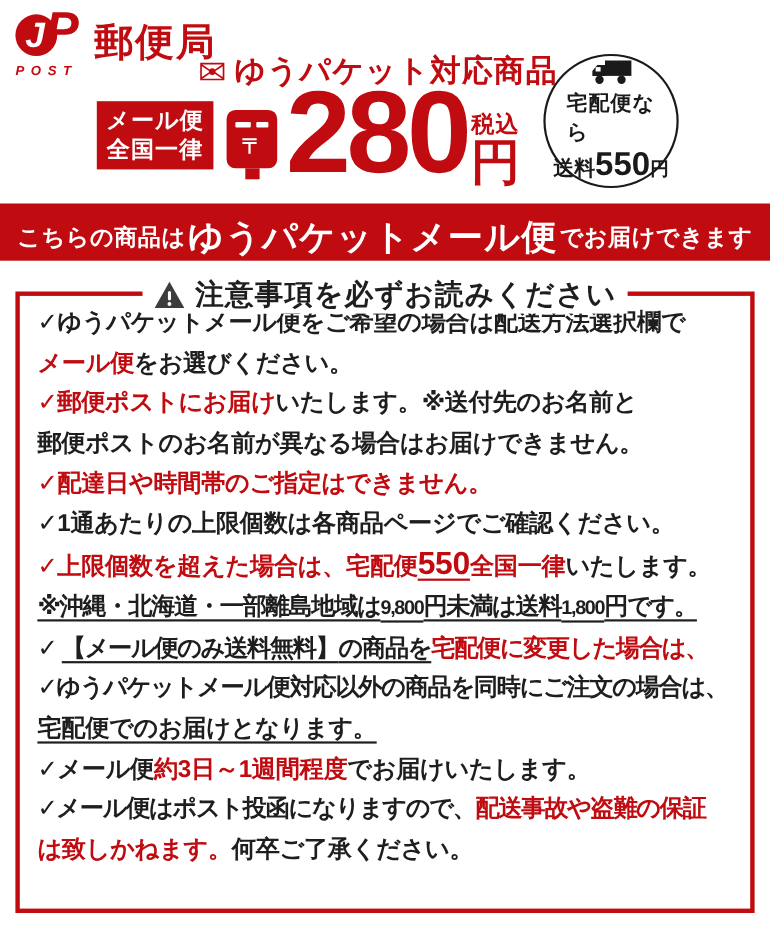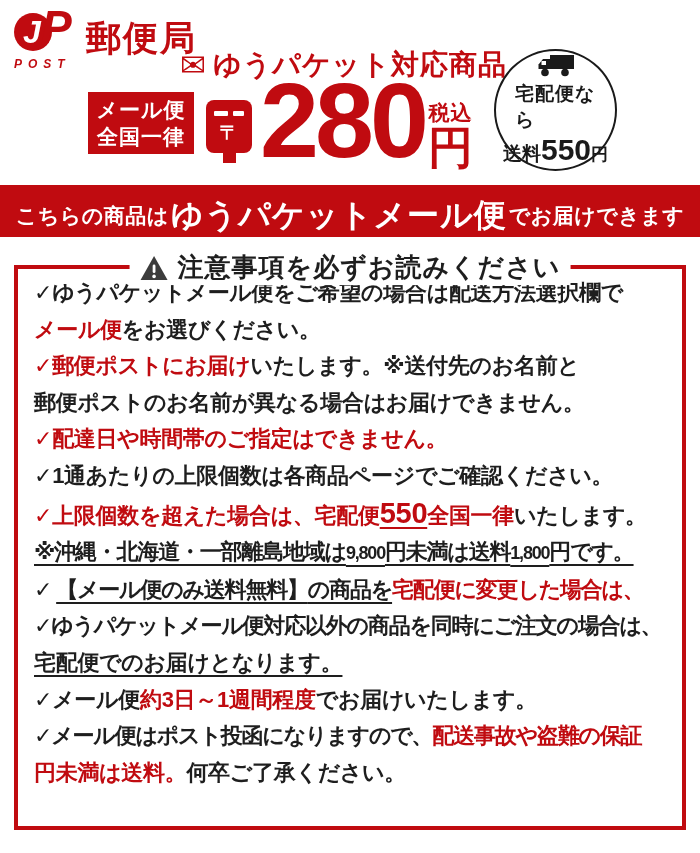--- a/index.html
+++ b/index.html
@@ -144,17 +144,17 @@
         <div class="note-line"><span class="seg-k">郵便ポストのお名前が異なる場合はお届けできません。</span></div>
         <div class="note-line"><span class="seg-rbu">✓配達日や時間帯のご指定はできません。</span></div>
         <div class="note-line"><span class="seg-k">✓1通あたりの上限個数は各商品ページでご確認ください。</span></div>
         <div class="note-line"><span class="seg-rb">✓上限個数を超えた場合は、</span><span class="seg-rbu">宅配便</span><span class="seg-rbuL">550</span><span class="seg-rbu">全国一律</span><span class="seg-k">いたします。</span></div>
         <div class="note-line tight"><span class="seg-ku">※沖縄・北海道・一部離島地域は</span><span class="seg-kuS">9,800</span><span class="seg-ku">円未満は送料</span><span class="seg-kuS">1,800</span><span class="seg-ku">円です。</span></div>
         <div class="note-line tight"><span class="seg-k">✓ </span><span class="seg-kbu">【メール便のみ送料無料】</span><span class="seg-ku">の商品を</span><span class="seg-rbu">宅配便に変更した場合は、</span></div>
         <div class="note-line tight"><span class="seg-k">✓ゆうパケットメール便対応以外の商品を同時にご注文の場合は、</span></div>
         <div class="note-line"><span class="seg-kbu">宅配便でのお届けとなります。</span></div>
         <div class="note-line"><span class="seg-k">✓メール便</span><span class="seg-rb">約3日～1週間程度</span><span class="seg-k">でお届けいたします。</span></div>
         <div class="note-line tight"><span class="seg-k">✓メール便はポスト投函になりますので、</span><span class="seg-rbu">配送事故や盗難の保証</span></div>
-        <div class="note-line"><span class="seg-rbu">円未満は送料。</span><span class="seg-k">何卒ご了承ください。</span></div>
+        <div class="note-line"><span class="seg-rbu">は致しかねます。</span><span class="seg-k">何卒ご了承ください。</span></div>
       </div>
   </div>
 
 </div>
 
 </body></html>

